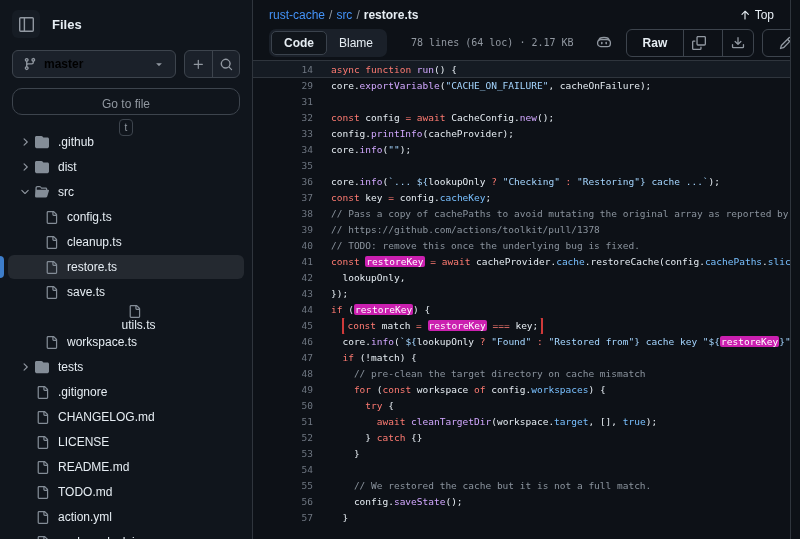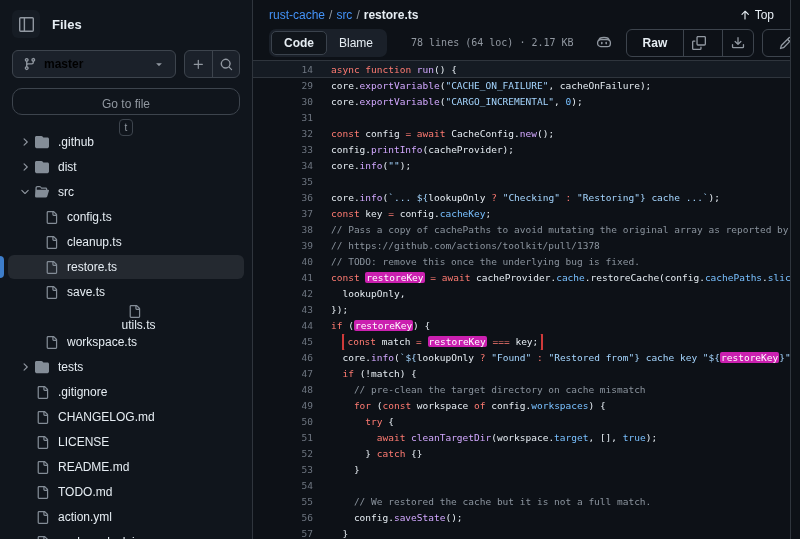--- a/index.html
+++ b/index.html
@@ -373,21 +373,20 @@
             </span>
           </div>
 
         </div>
       </div>
 
       <div class="code-wrap">
         <div class="code-line sticky"><span class="ln">14</span><span class="lc"><span class="tk-k">async</span><span class="tk-p"> </span><span class="tk-k">function</span><span class="tk-p"> </span><span class="tk-f">run</span><span class="tk-p">() {</span></span></div>
         <div>
             <div class="code-line"><span class="ln">29</span><span class="lc"><span class="tk-p">core.</span><span class="tk-f">exportVariable</span><span class="tk-p">(</span><span class="tk-s">"CACHE_ON_FAILURE"</span><span class="tk-p">, cacheOnFailure);</span></span></div>
-            <div class="code-line"><span class="ln">30</span><span class="lc"><span class="tk-p">core.</span><span class="tk-f">exportVariable</span><span class="tk-p">(</span><span class="tk-s">"CARGO_INCREMENTAL"</span><span class="tk-p">, </span><span class="tk-c">0</span><span class="tk-p">);</span></span></div>
             <div class="code-line"><span class="ln">31</span><span class="lc"></span></div>
             <div class="code-line"><span class="ln">32</span><span class="lc"><span class="tk-k">const</span><span class="tk-p"> config </span><span class="tk-k">=</span><span class="tk-p"> </span><span class="tk-k">await</span><span class="tk-p"> CacheConfig.</span><span class="tk-f">new</span><span class="tk-p">();</span></span></div>
             <div class="code-line"><span class="ln">33</span><span class="lc"><span class="tk-p">config.</span><span class="tk-f">printInfo</span><span class="tk-p">(cacheProvider);</span></span></div>
             <div class="code-line"><span class="ln">34</span><span class="lc"><span class="tk-p">core.</span><span class="tk-f">info</span><span class="tk-p">(</span><span class="tk-s">""</span><span class="tk-p">);</span></span></div>
             <div class="code-line"><span class="ln">35</span><span class="lc"></span></div>
             <div class="code-line"><span class="ln">36</span><span class="lc"><span class="tk-p">core.</span><span class="tk-f">info</span><span class="tk-p">(</span><span class="tk-s">`... ${</span><span class="tk-p">lookupOnly</span><span class="tk-k"> ? </span><span class="tk-s">"Checking"</span><span class="tk-k"> : </span><span class="tk-s">"Restoring"</span><span class="tk-s">} cache ...`</span><span class="tk-p">);</span></span></div>
             <div class="code-line"><span class="ln">37</span><span class="lc"><span class="tk-k">const</span><span class="tk-p"> key </span><span class="tk-k">=</span><span class="tk-p"> config.</span><span class="tk-c">cacheKey</span><span class="tk-p">;</span></span></div>
             <div class="code-line"><span class="ln">38</span><span class="lc"><span class="tk-m">// Pass a copy of cachePaths to avoid mutating the original array as reported by:</span></span></div>
             <div class="code-line"><span class="ln">39</span><span class="lc"><span class="tk-m">// https://github.com/actions/toolkit/pull/1378</span></span></div>
             <div class="code-line"><span class="ln">40</span><span class="lc"><span class="tk-m">// TODO: remove this once the underlying bug is fixed.</span></span></div>

